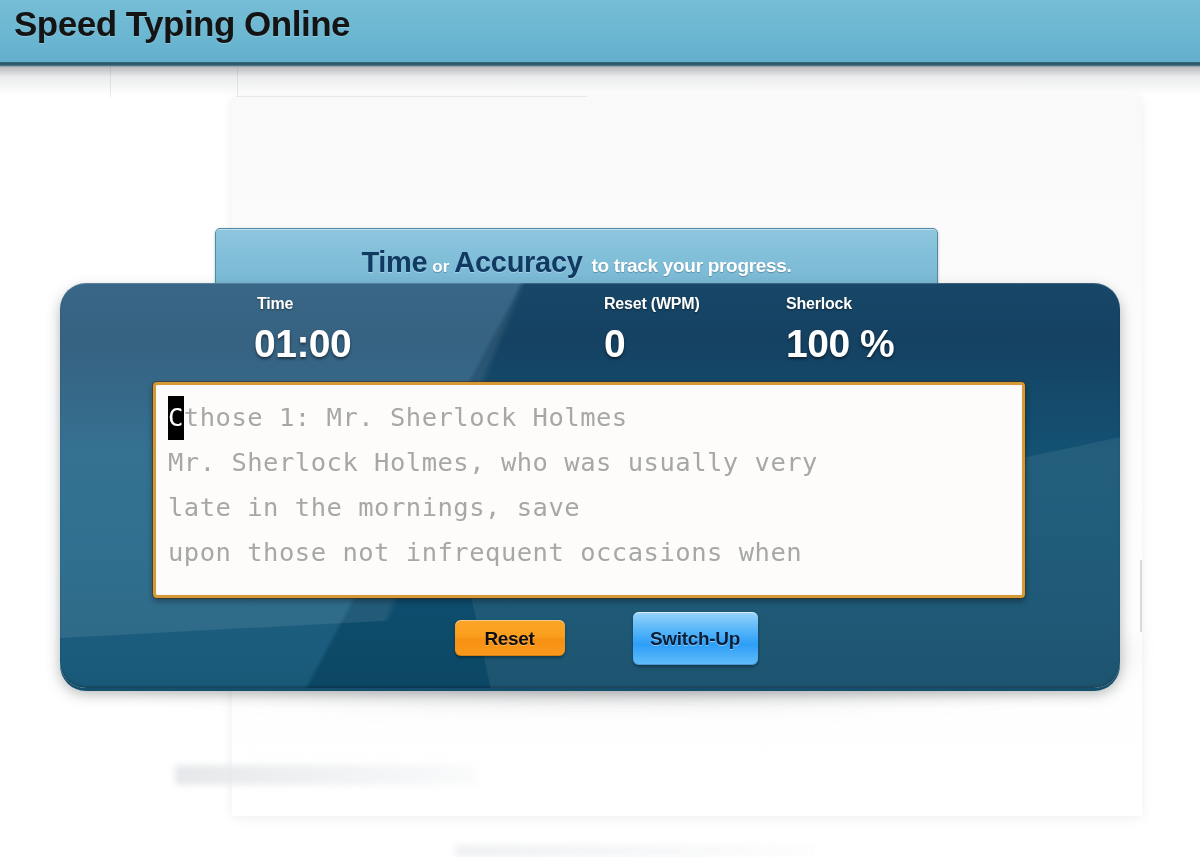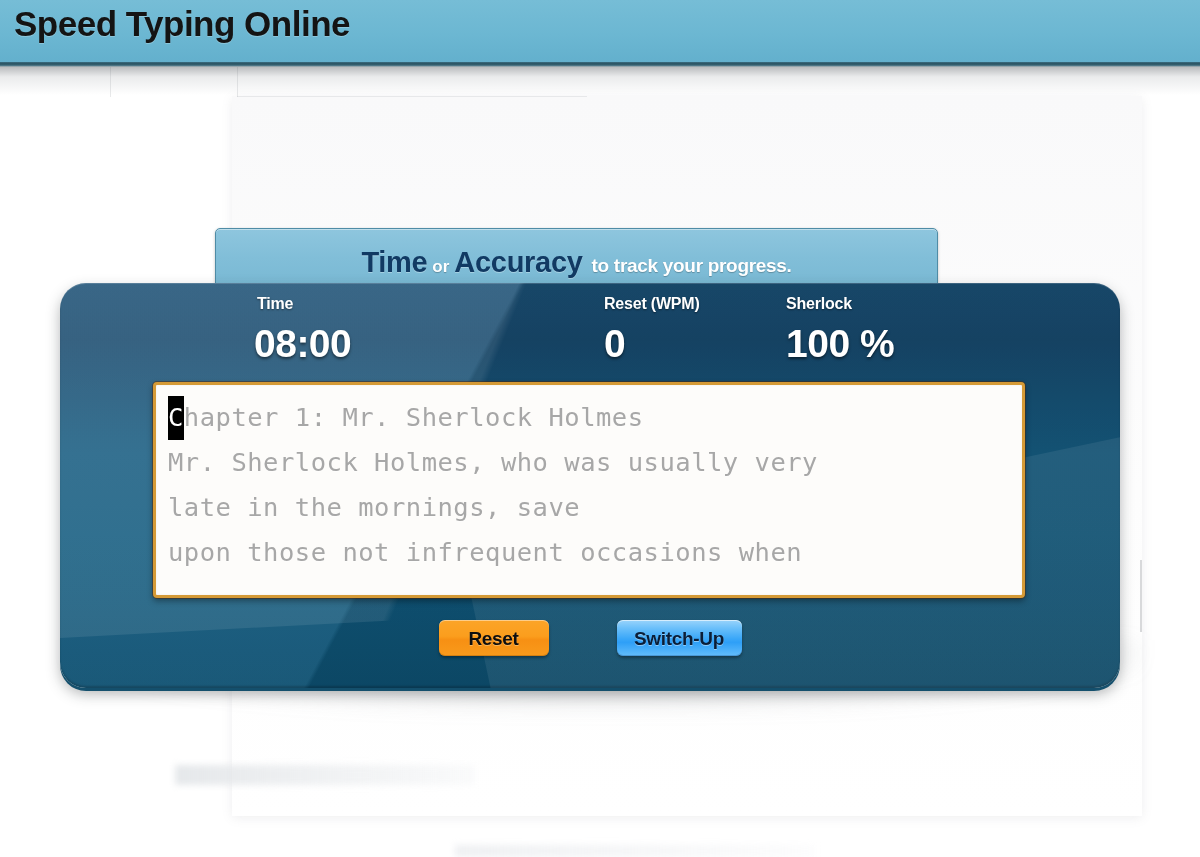--- a/index.html
+++ b/index.html
@@ -279,20 +279,21 @@
     position: absolute;
     left: 0;
     top: 330px;
     width: 100%;
     height: 50px;
     display: flex;
     align-items: center;
     justify-content: center;
     gap: 68px;
     z-index: 5;
+    padding-left: 16px;
   }
   .action-button {
     font-family: "Liberation Sans", sans-serif;
     font-size: 19px;
     font-weight: bold;
     letter-spacing: -0.3px;
     border: none;
     border-radius: 6px;
     cursor: pointer;
     padding: 0;
@@ -305,21 +306,21 @@
     color: #0e0e0e;
     background: linear-gradient(to bottom, #fba428 0%, #fb9e1d 45%, #f79013 55%, #f99a1c 100%);
     box-shadow:
       inset 0 1px 0 rgba(255,255,255,0.45),
       inset 0 -1px 0 rgba(150,80,0,0.35),
       0 2px 3px rgba(0,0,0,0.35);
     text-shadow: 0 1px 0 rgba(255,225,170,0.45);
   }
   #switch-up-button {
     width: 125px;
-    height: 36px;
+    height: 53px;
     color: #0a1e38;
     background: linear-gradient(to bottom, #9ad4fb 0%, #6cc0fa 22%, #3aa7f8 52%, #2e9ff7 62%, #63bdfb 100%);
     box-shadow:
       inset 0 1px 0 rgba(255,255,255,0.6),
       inset 0 -1px 0 rgba(20,70,130,0.3),
       0 2px 3px rgba(0,0,0,0.35);
     text-shadow: 0 1px 0 rgba(220,240,255,0.5);
   }
 </style>
 </head>
@@ -350,37 +351,37 @@
 
 <div id="typing-panel-shadow"></div>
 <div id="typing-panel">
 
   <div id="panel-sheen"></div>
 
   <div id="stats-row">
 
     <div class="stat-block" id="stat-time">
       <div class="stat-label">Time</div>
-      <div class="stat-value">08:00</div>
+      <div class="stat-value">01:00</div>
     </div>
 
     <div class="stat-block" id="stat-speed">
       <div class="stat-label">Reset (WPM)</div>
       <div class="stat-value">0</div>
     </div>
 
     <div class="stat-block" id="stat-accuracy">
       <div class="stat-label">Sherlock</div>
       <div class="stat-value">100 %</div>
     </div>
 
   </div>
 
   <div id="typing-text-area">
-    <div id="typing-text"><span id="typing-cursor-char">C</span><span id="typing-first-line-rest">hapter 1: Mr. Sherlock Holmes</span><span id="typing-body">
+    <div id="typing-text"><span id="typing-cursor-char">C</span><span id="typing-first-line-rest">those 1: Mr. Sherlock Holmes</span><span id="typing-body">
 Mr. Sherlock Holmes, who was usually very
 late in the mornings, save
 upon those not infrequent occasions when</span></div>
   </div>
 
   <div id="button-row">
     <button class="action-button" id="reset-button">Reset</button>
     <button class="action-button" id="switch-up-button">Switch-Up</button>
   </div>
 

